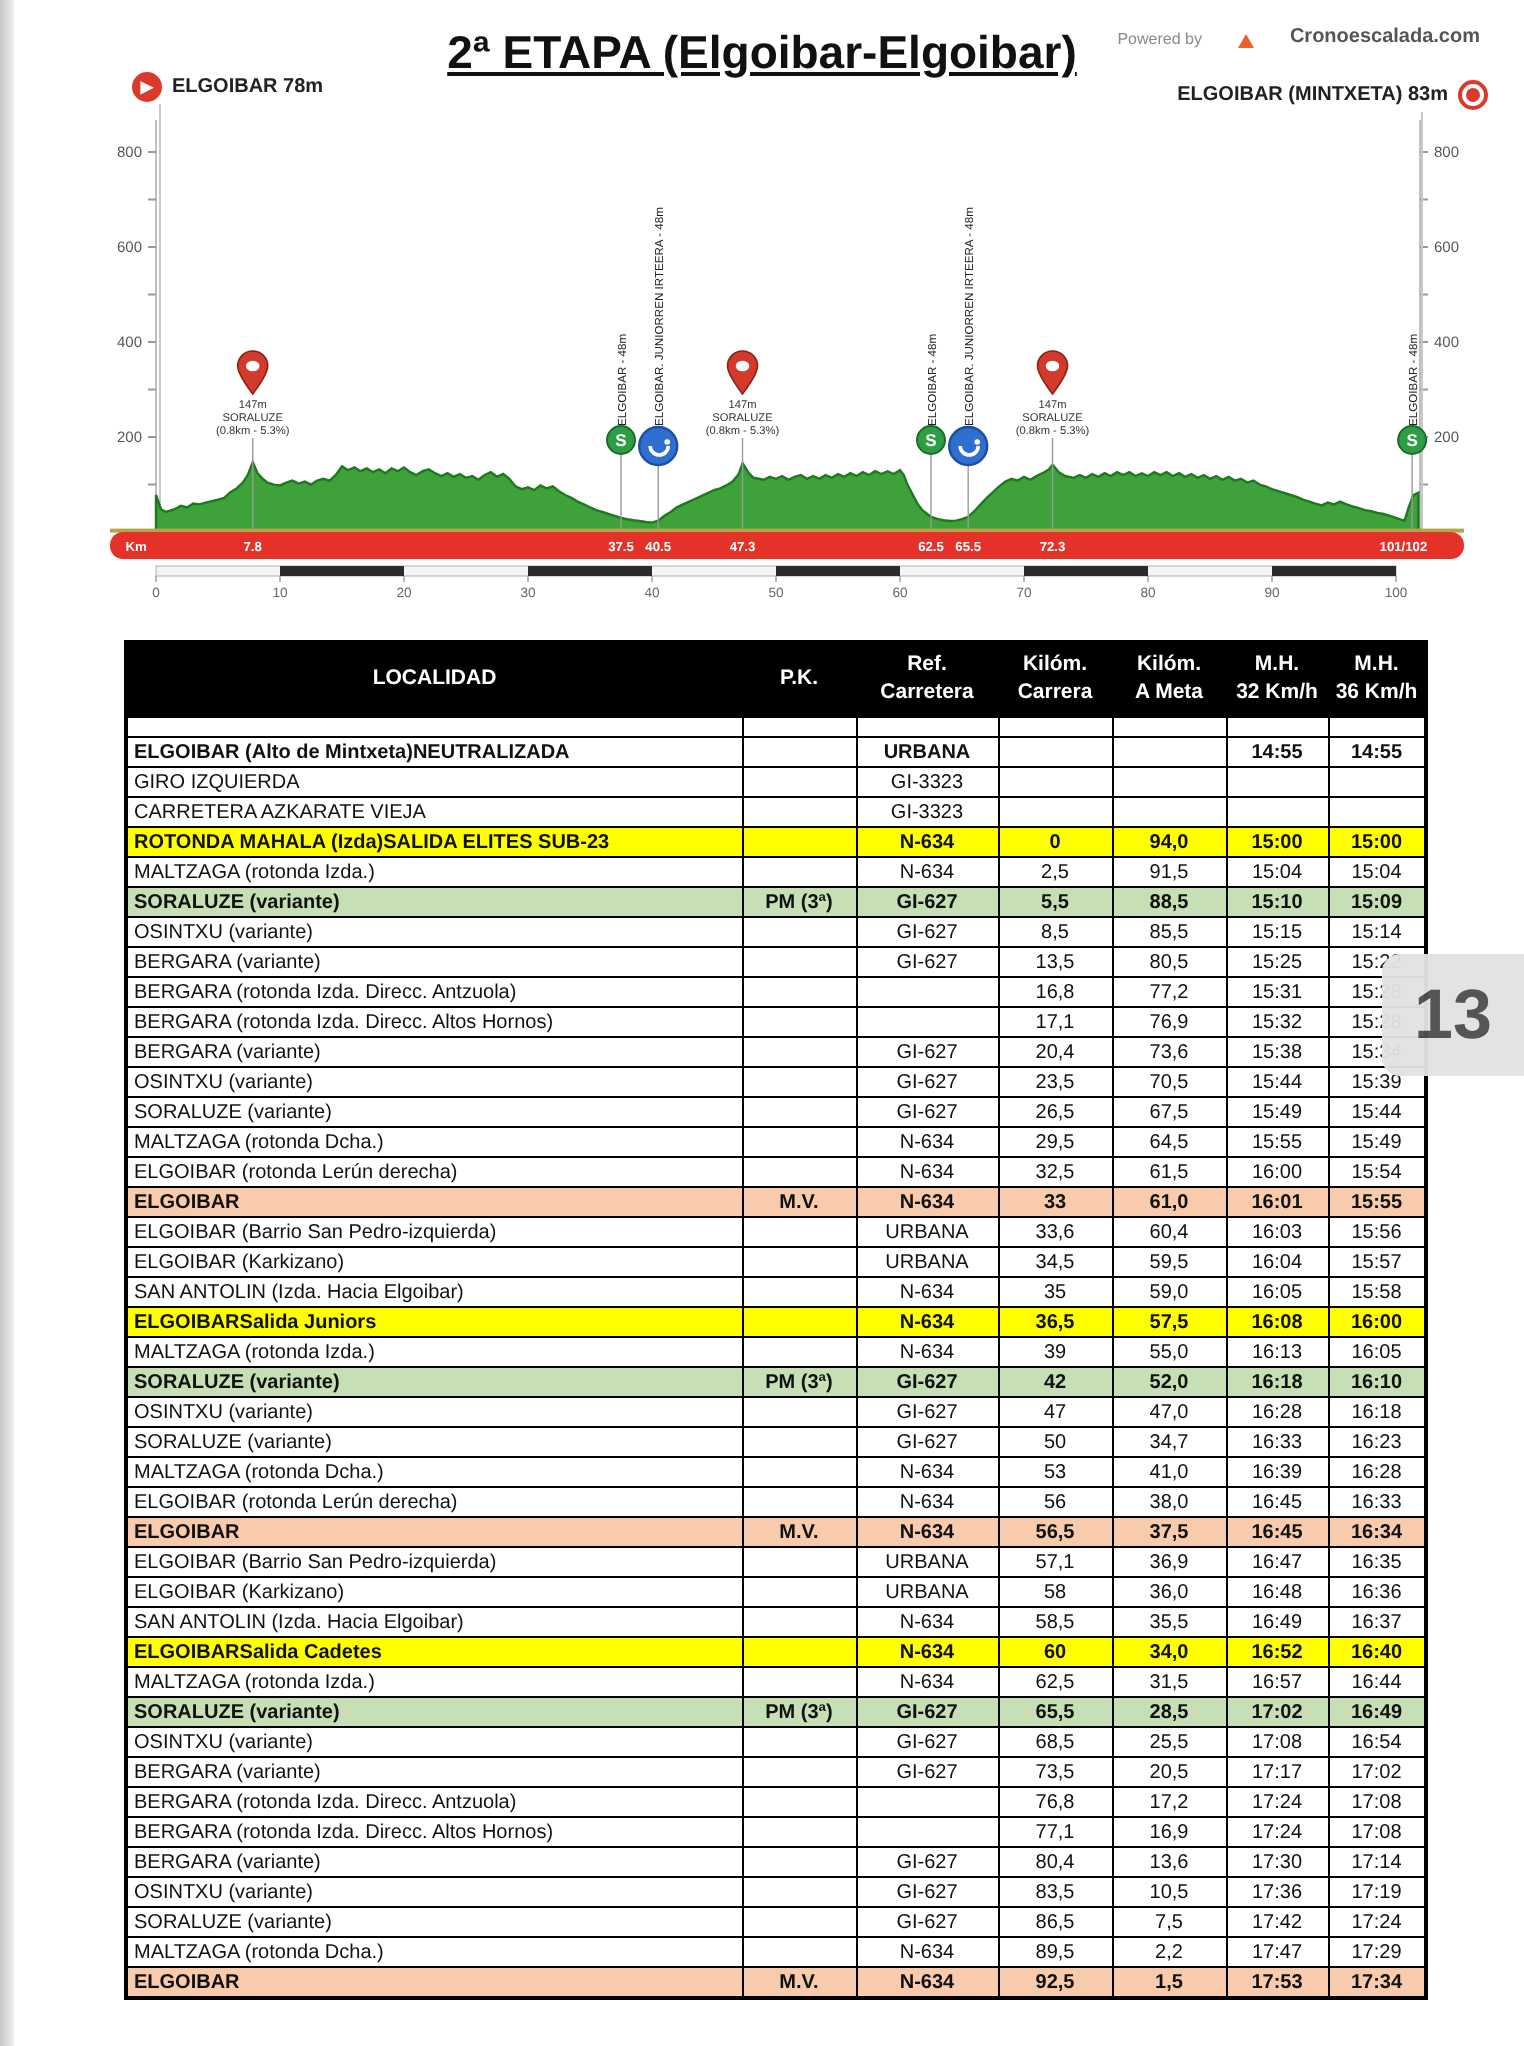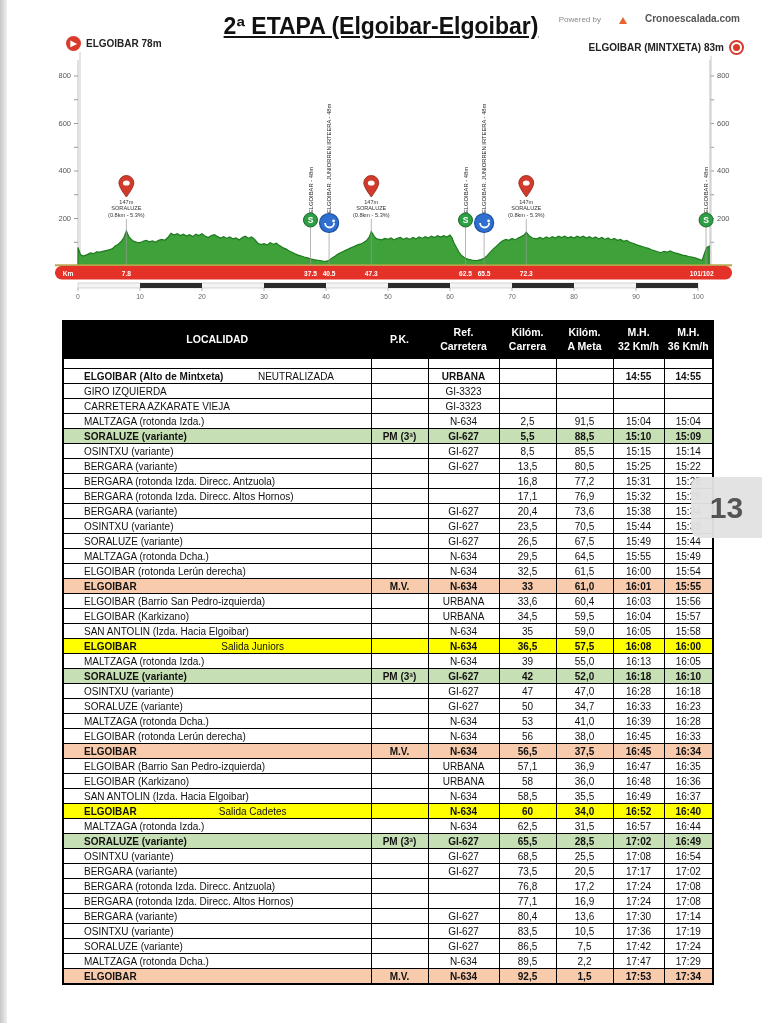--- a/index.html
+++ b/index.html
@@ -20,31 +20,31 @@
   .red-dot{width:15px;height:15px;border-radius:50%;background:#d93a2b;display:flex;
         align-items:center;justify-content:center;color:#fff;font-size:8px;line-height:1;flex:0 0 auto;}
   .red-dot .ring{width:7px;height:7px;border:2px solid #fff;border-radius:50%;}
   .chartwrap{position:absolute;left:0;top:0;width:762px;height:310px;}
   table.tt{position:absolute;left:62px;top:320px;width:650px;border-collapse:collapse;
         table-layout:fixed;border:2px solid #000;font-size:10px;}
   table.tt th{background:#000;color:#fff;font-weight:bold;font-size:10.5px;height:36px;
         text-align:center;vertical-align:middle;line-height:1.3;border:1px solid #000;padding:0;}
   table.tt td{border:1px solid #000;height:14px;padding:0 2px;line-height:1.1;
         text-align:center;white-space:nowrap;overflow:hidden;background:#fff;}
-  table.tt td.loc{text-align:left;padding-left:20px;}
+  table.tt td.loc{text-align:left;padding-left:3px;}
   table.tt td.loc .lrow{display:flex;align-items:center;}
-  table.tt td.loc .ev{flex:1;text-align:center;font-weight:normal;}
+  table.tt td.loc .ev{flex:1;text-align:left;font-weight:bold;}
   tr.spacer td{height:9px;}
   tr.yellow td{background:#ffff00;font-weight:bold;}
   tr.green td{background:#c7dfb5;font-weight:bold;}
   tr.orange td{background:#f8cbad;font-weight:bold;}
   tr.boldrow td{font-weight:bold;}
   .page-badge{position:absolute;left:691px;top:477px;width:71px;height:61px;background:#e2e2e2;
         border-radius:9px 0 0 9px;display:flex;align-items:center;justify-content:center;
-        font-size:30px;font-weight:bold;color:#4f4f4f;opacity:.96;}
+        font-size:35px;font-weight:bold;color:#4f4f4f;opacity:.96;}
 </style>
 </head>
 <body>
 
 <div class="page">
   <div class="scan-edge"></div>
 
   <div class="title">2ª ETAPA (Elgoibar-Elgoibar)</div>
 
   <div class="powered">
@@ -262,20 +262,34 @@
               <span>CARRETERA AZKARATE VIEJA</span>
             </div>
           </td>
           <td></td>
           <td>GI-3323</td>
           <td></td>
           <td></td>
           <td></td>
           <td></td>
         </tr>
+        <tr class="yellow">
+          <td class="loc">
+            <div class="lrow">
+              <span>ROTONDA MAHALA (Izda)</span>
+              <span class="ev">SALIDA ELITES  SUB-23</span>
+            </div>
+          </td>
+          <td></td>
+          <td>N-634</td>
+          <td>0</td>
+          <td>94,0</td>
+          <td>15:00</td>
+          <td>15:00</td>
+        </tr>
         <tr>
           <td class="loc">
             <div class="lrow">
               <span>MALTZAGA (rotonda Izda.)</span>
             </div>
           </td>
           <td></td>
           <td>N-634</td>
           <td>2,5</td>
           <td>91,5</td>

